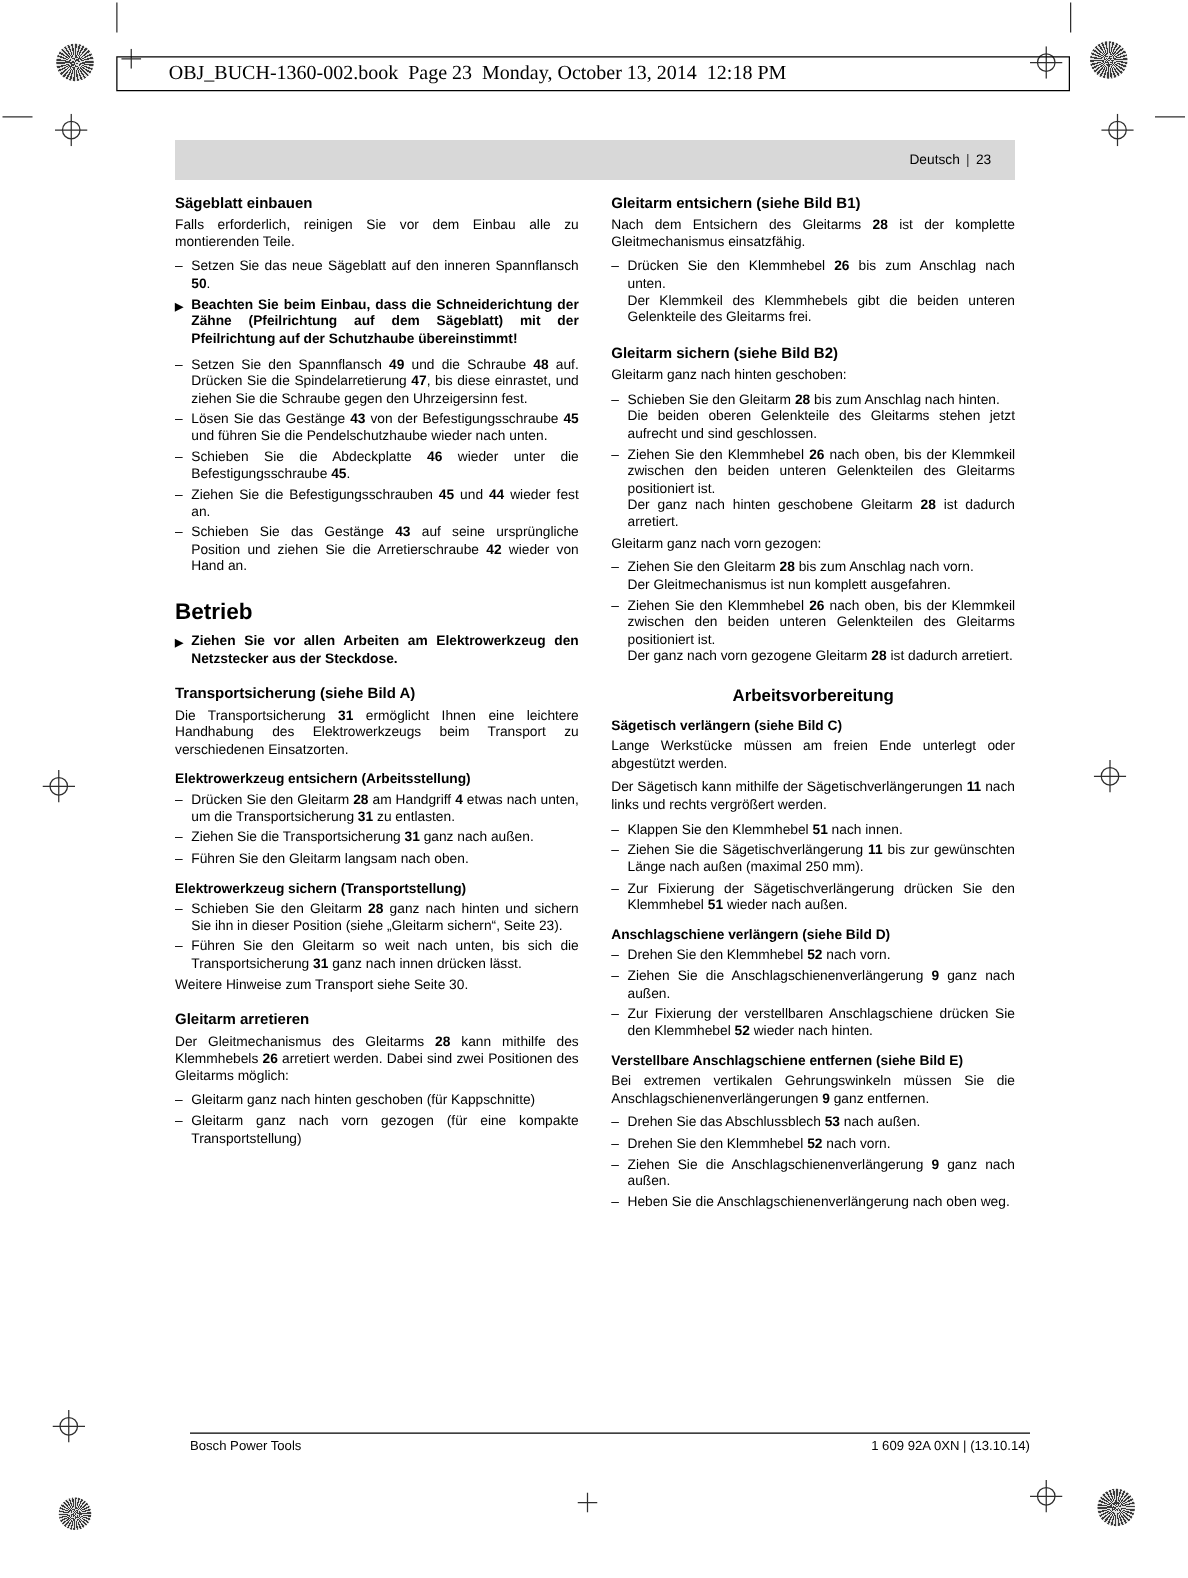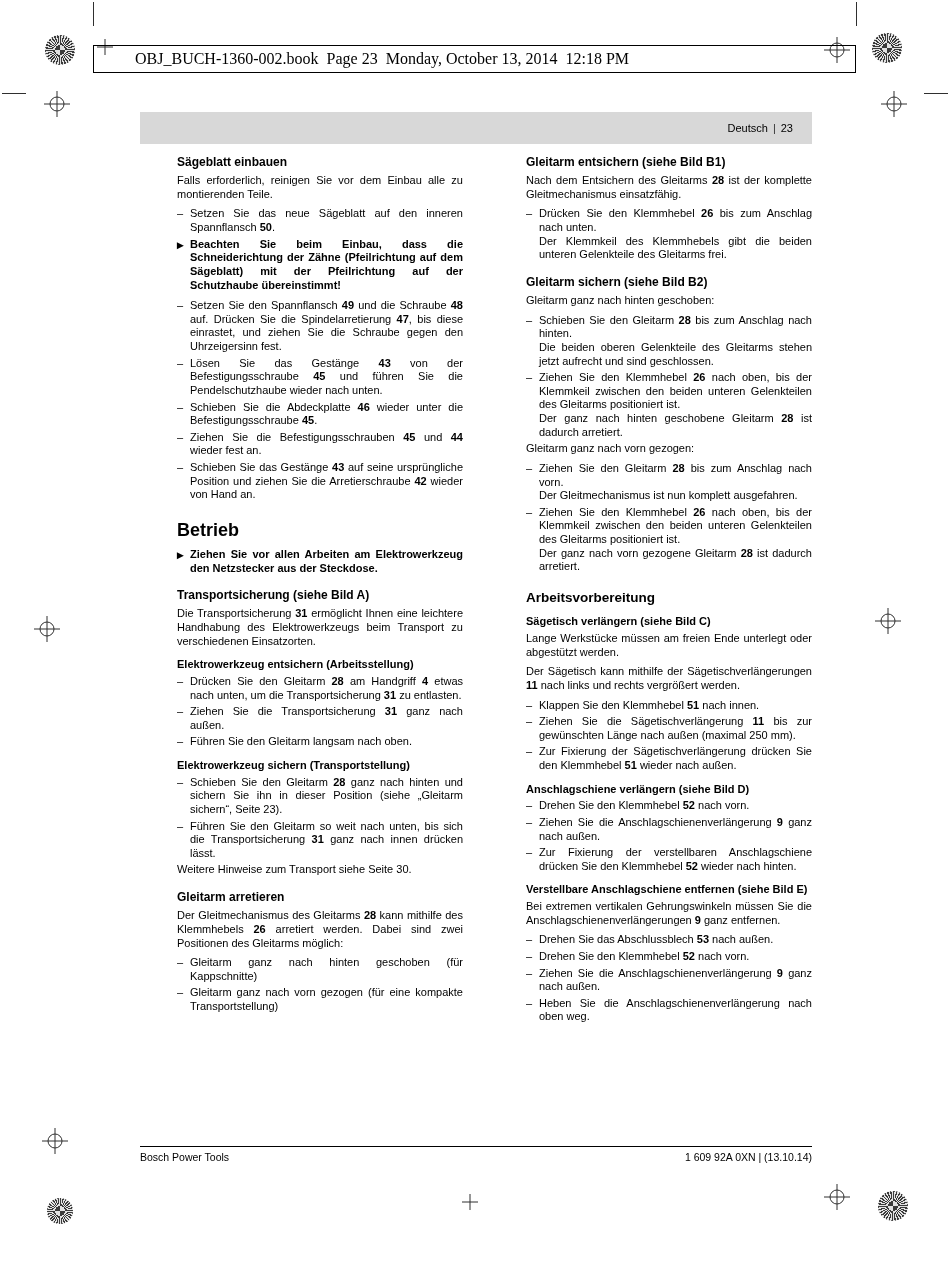--- a/index.html
+++ b/index.html
@@ -21,36 +21,36 @@
 
   
   .content{position:absolute;left:140px;top:112px;width:672px;}
   .pagehead{height:32px;background:#d8d8d8;display:flex;justify-content:flex-end;
             align-items:center;font-size:11px;padding-right:19px;box-sizing:border-box;gap:5px;}
   .pagehead .pnum{font-weight:normal;}
   .pagehead .sep{color:#333;}
 
   .cols{display:flex;gap:26px;margin-top:11px;}
   .col{width:323px;font-size:11px;line-height:1.24;text-align:justify;
-       hyphens:auto;margin-left:37px;-webkit-hyphens:auto;}
+       hyphens:auto;-webkit-hyphens:auto;}
   .col > :first-child{margin-top:0;}
 
   .h1{font-size:18px;font-weight:bold;margin:18px 0 8px;text-align:left;line-height:1.12;}
-  .h2{font-size:13.5px;font-weight:bold;margin:16px 0 6px;text-align:left;line-height:1.15;}
+  .h2{font-size:13.5px;font-weight:bold;margin:16px 0 6px;text-align:center;line-height:1.15;}
   .h3{font-size:12px;font-weight:bold;margin:13px 0 5px;text-align:left;line-height:1.18;}
   .h4{font-size:11px;font-weight:bold;margin:10px 0 3px;text-align:left;}
   .p{margin:0 0 6px;}
   .li{display:flex;margin:0 0 3px;}
   .li .dash{flex:0 0 13px;width:13px;}
   .warn{display:flex;font-weight:bold;margin:3px 0 7px;}
   .warn .arrow{flex:0 0 13px;width:13px;font-size:8.5px;padding-top:2px;}
   .btext{flex:1;}
 
   
-  .footer{position:absolute;left:140px;top:1146px;width:672px;border-top:1px solid #000;
+  .footer{position:absolute;left:152px;top:1146px;width:672px;border-top:1px solid #000;
           padding-top:4px;display:flex;justify-content:space-between;font-size:10.5px;}
 </style>
 </head>
 <body>
 
 <div class="page">
 
   <div class="tick" style="left:93px;top:2px;width:1px;height:24px"></div>
   <div class="tick" style="left:2px;top:93px;width:24px;height:1px"></div>
   <div class="tick" style="left:856px;top:2px;width:1px;height:24px"></div>

